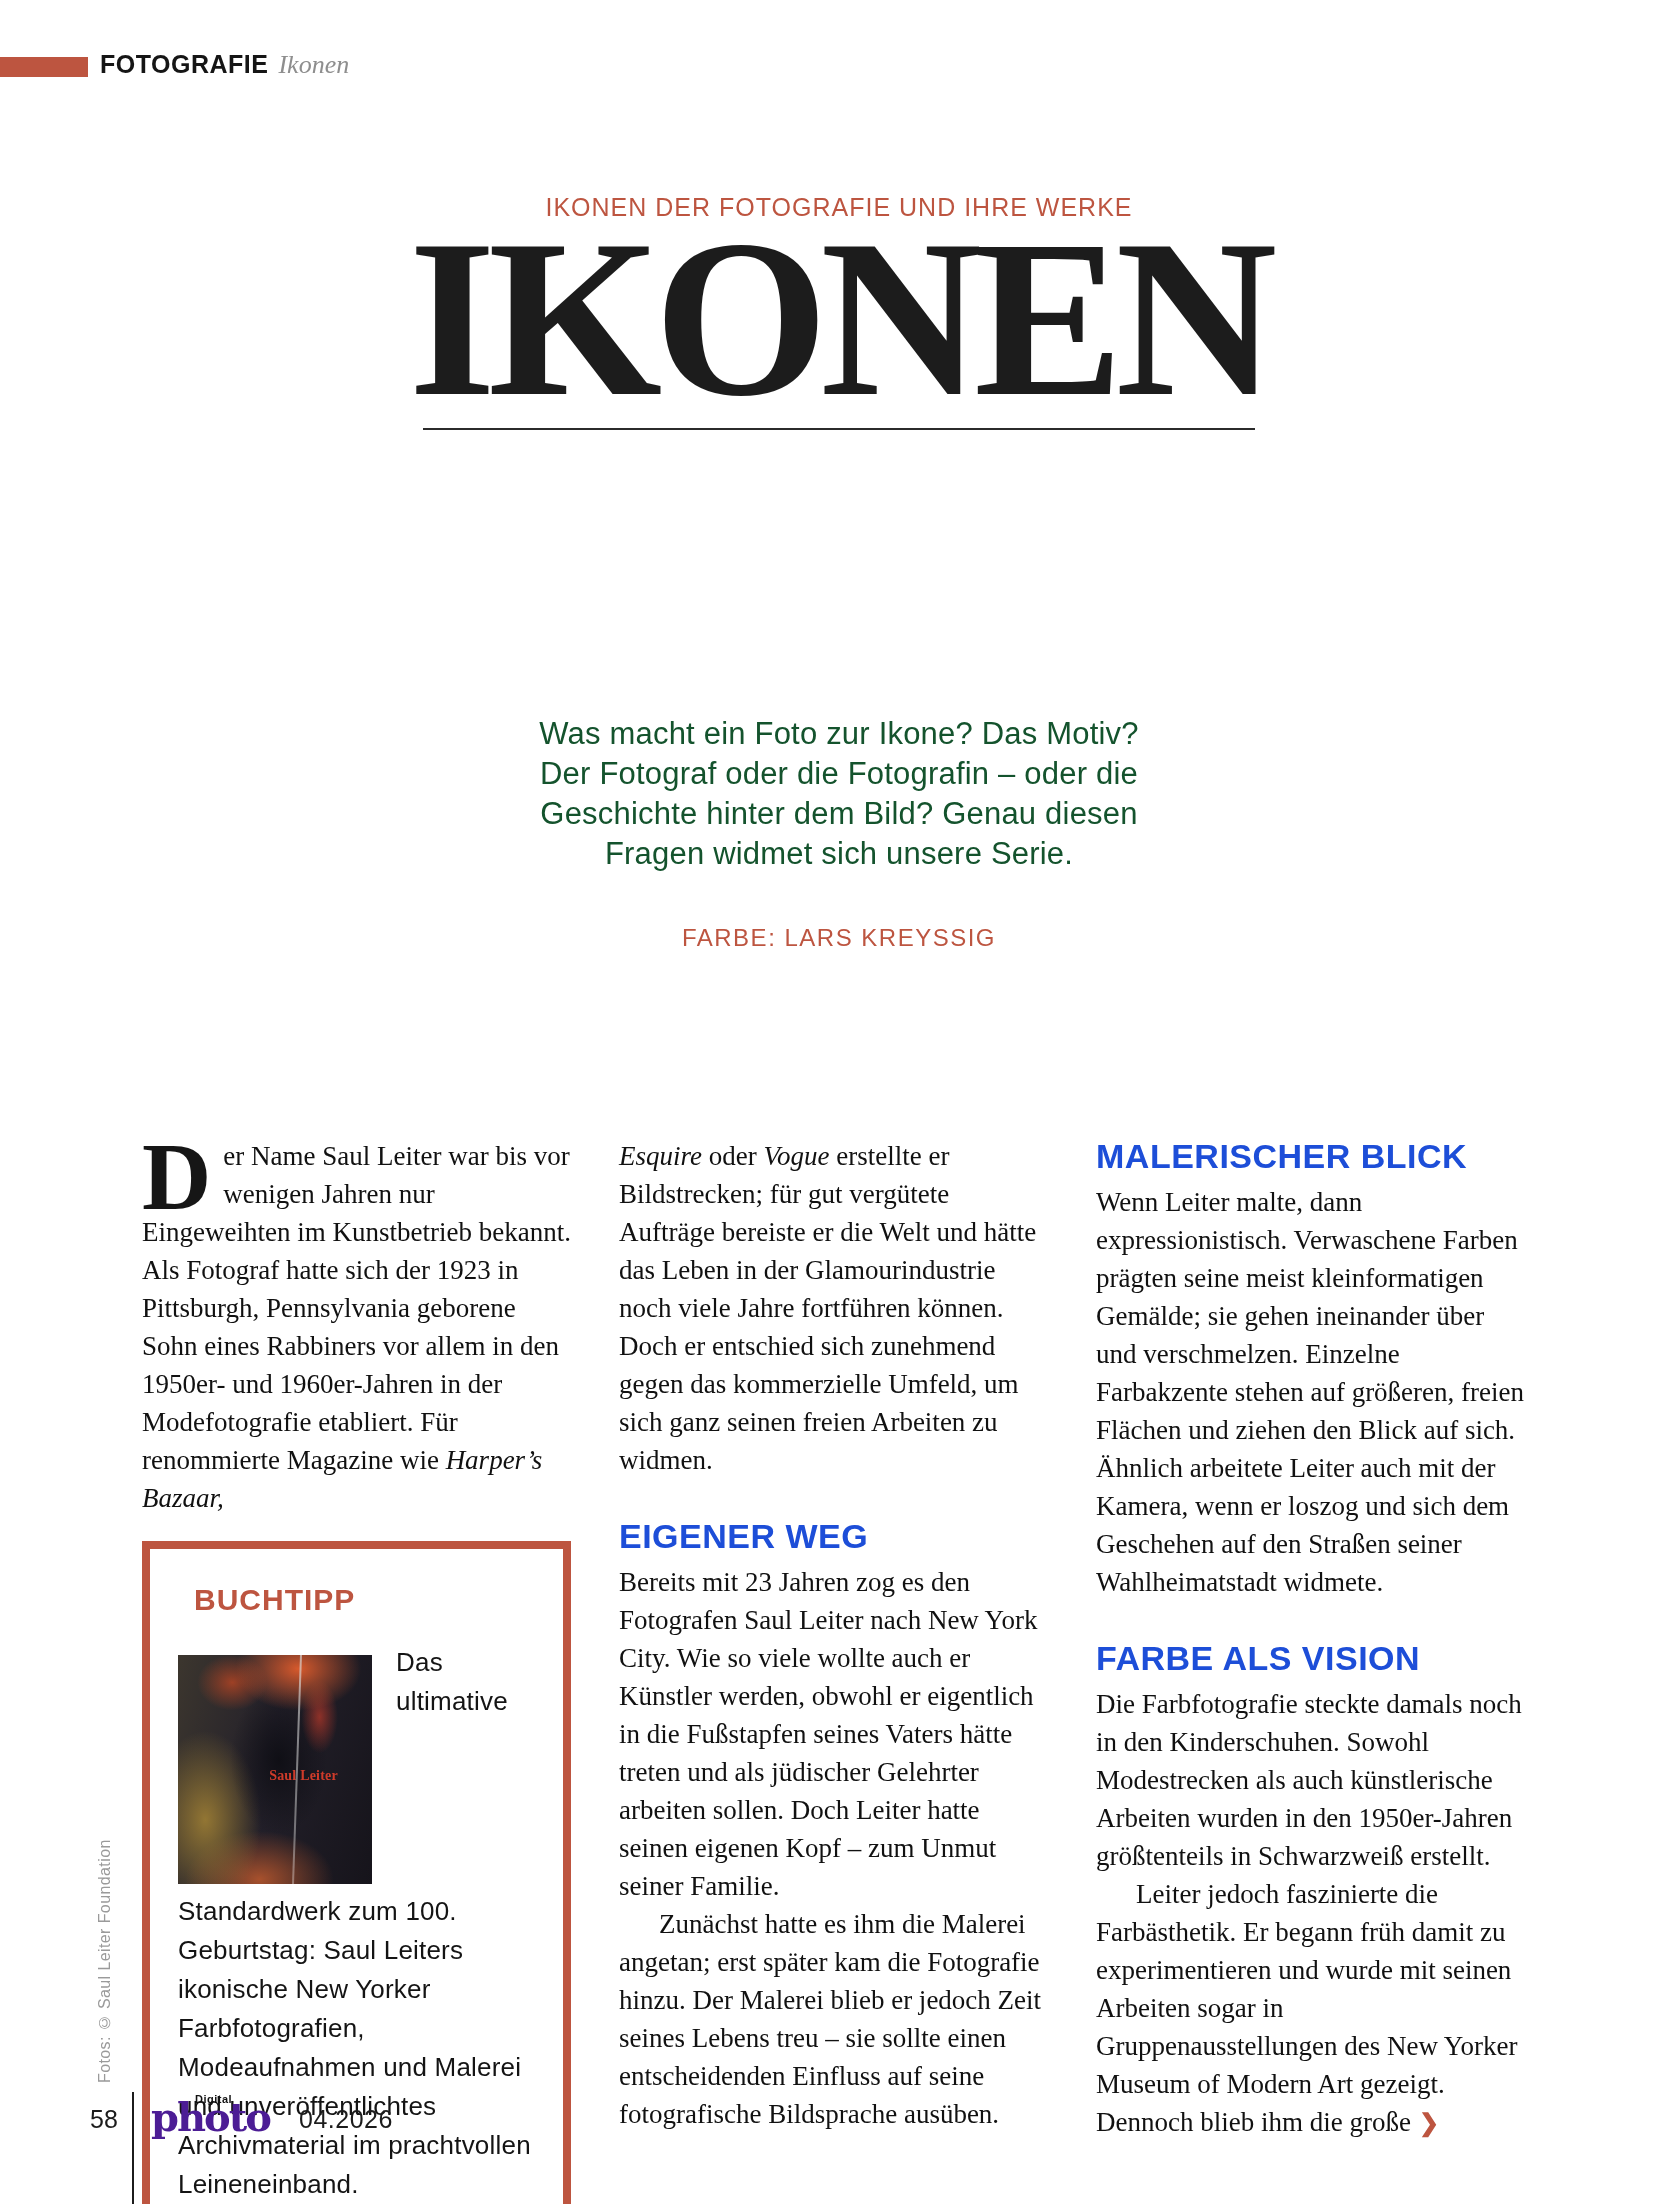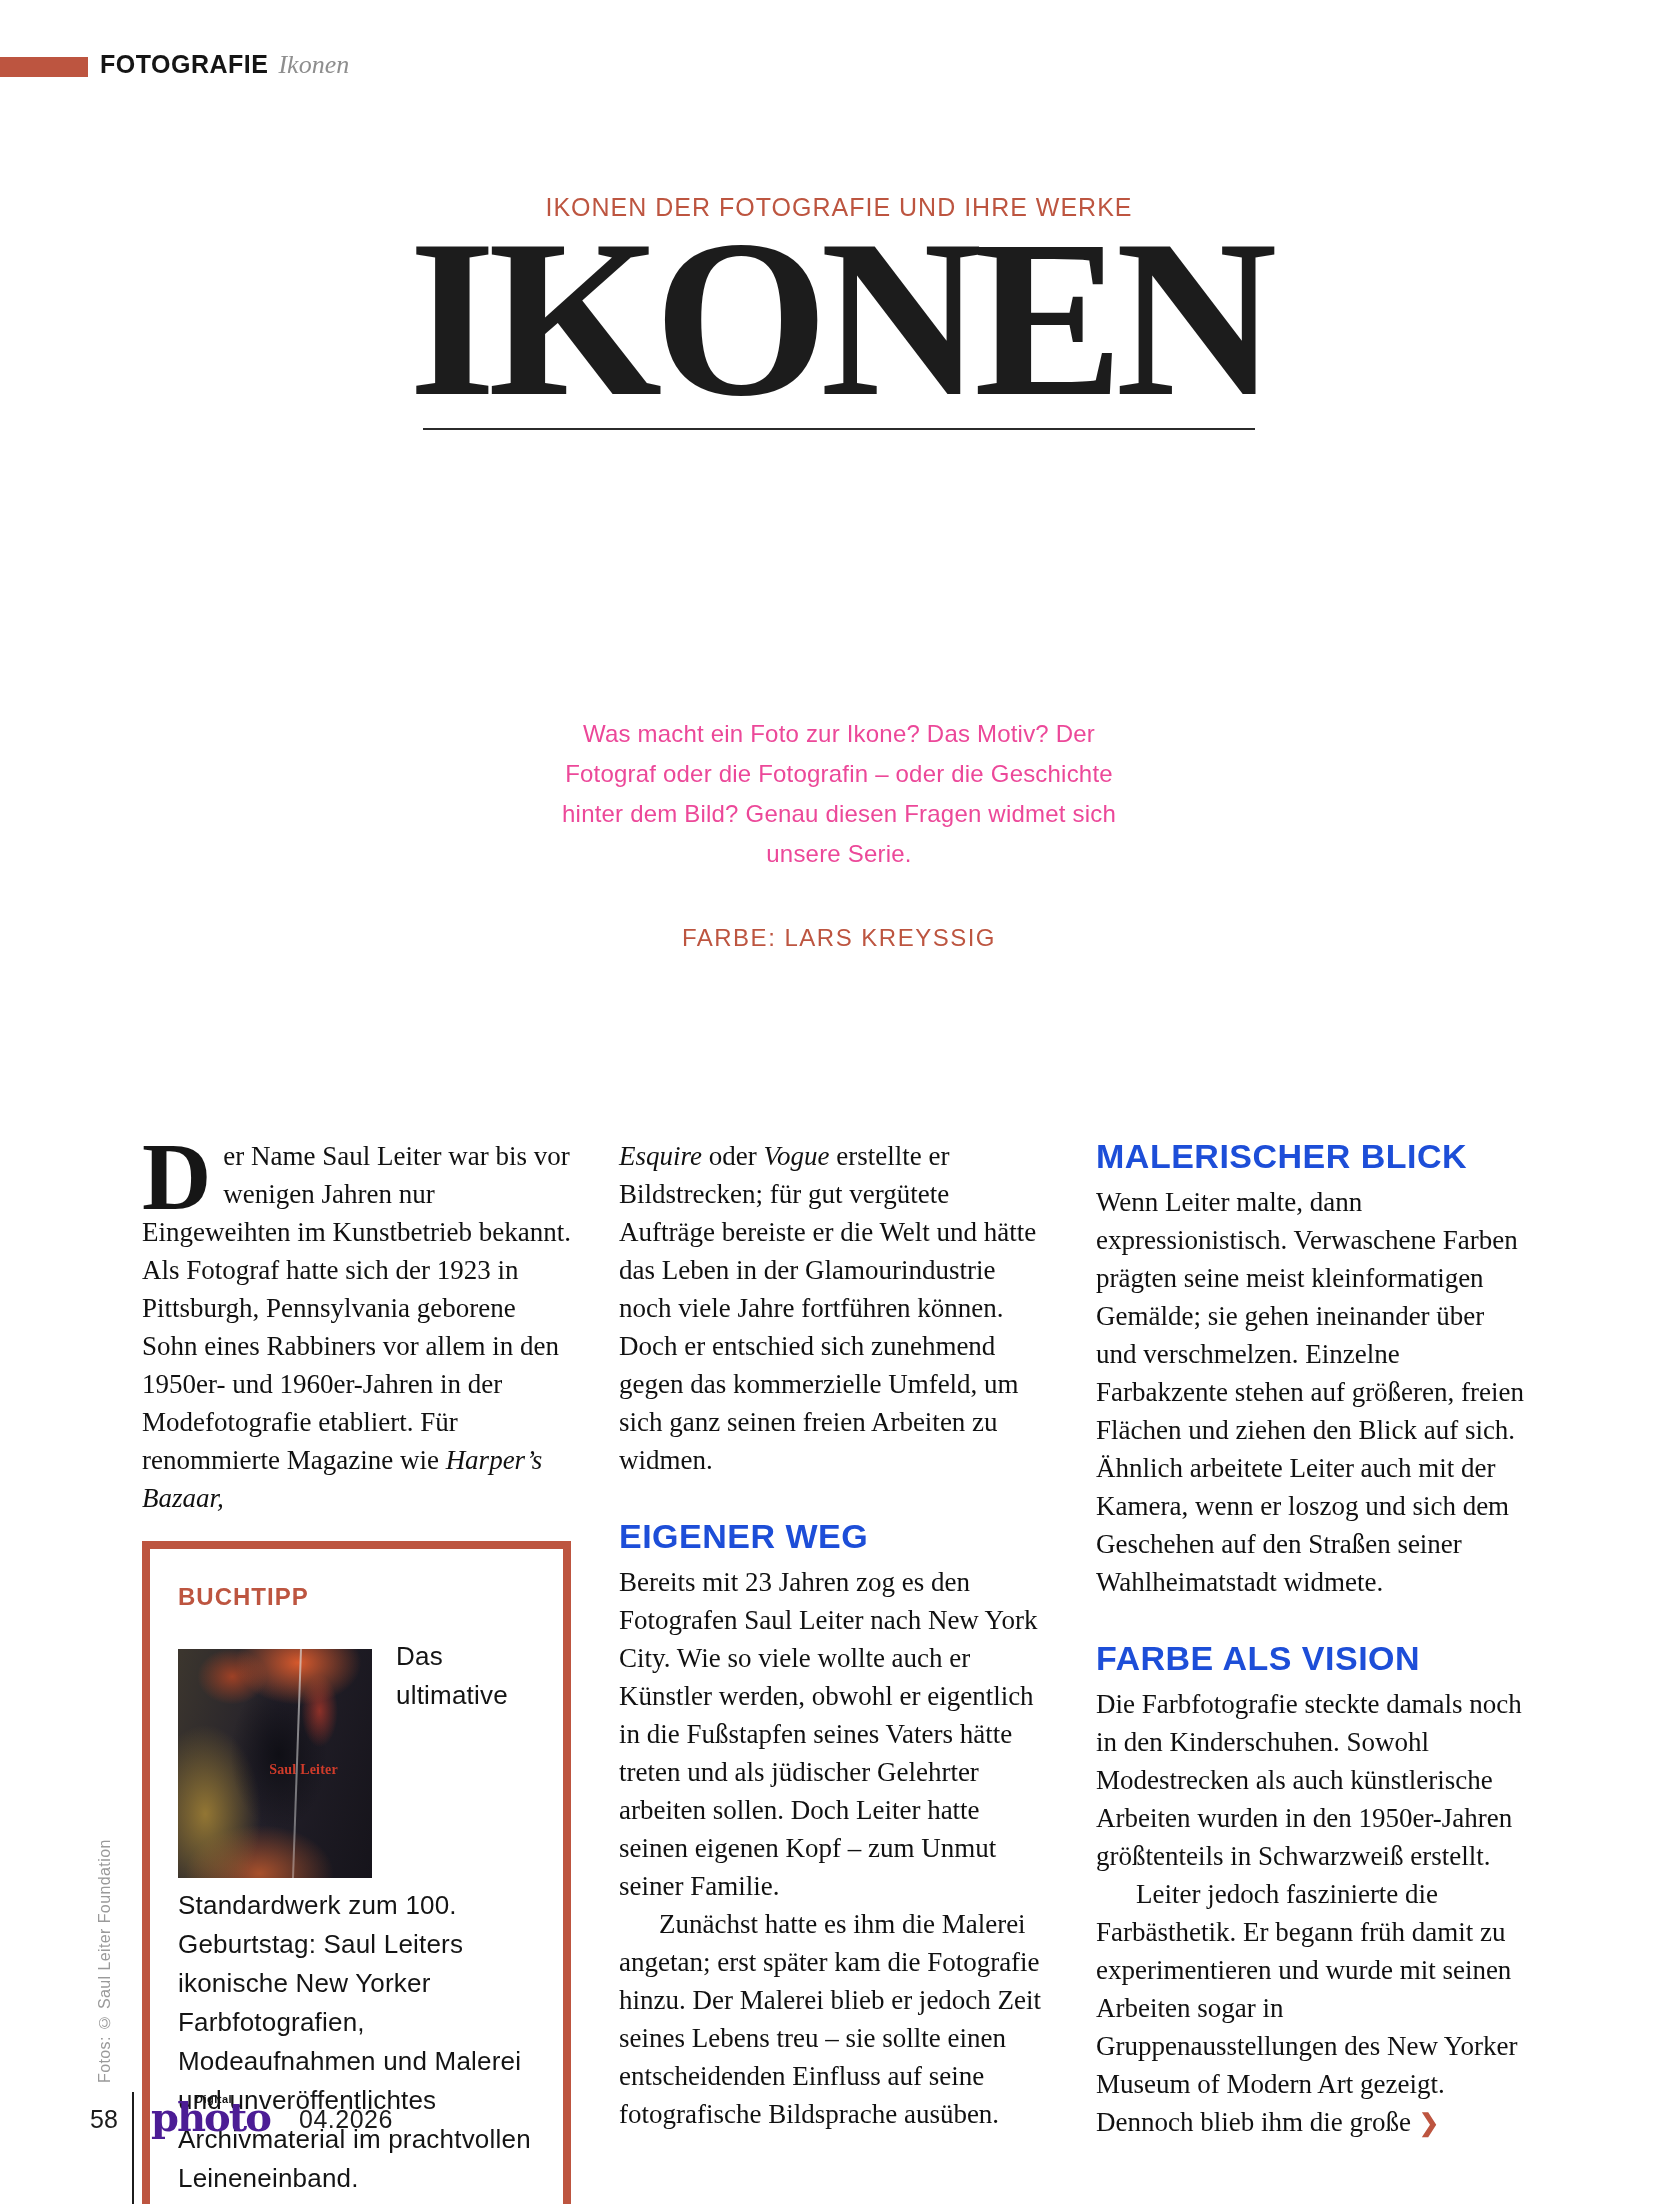--- a/index.html
+++ b/index.html
@@ -40,21 +40,21 @@
     font-family:"Liberation Serif",serif;font-weight:700;
     font-size:224px;line-height:1;letter-spacing:-8px;
     color:#1c1c1c;white-space:nowrap;
   }
   .title-rule{
     width:832px;height:0;margin:-2px auto 0;
     border-top:2px solid #2b2b2b;
   }
   .intro{
     width:607px;margin:284px auto 0;
-    font-size:24px;line-height:40px;color:#ec4899;letter-spacing:0.2px;
+    font-size:31px;line-height:40px;color:#14532d;letter-spacing:0.2px;
   }
   .byline{
     margin-top:50px;
     color:#bd5540;font-size:24px;letter-spacing:1.5px;
   }
   
   .columns{
     position:absolute;left:142px;top:1137px;width:1383px;
     display:flex;gap:48px;
   }
@@ -84,22 +84,22 @@
     margin-left:8px;font-size:24px;
   }
   
   .buchtipp{
     margin-top:24px;
     border:8px solid #bd5540;
     padding:30px 28px 34px;
     background:#fff;
   }
   .buchtipp-label{
-    color:#bd5540;font-weight:bold;font-size:24px;letter-spacing:1px;
-    margin:4px 0 26px;
+    color:#bd5540;font-weight:bold;font-size:30px;letter-spacing:1px;
+    margin:4px 16px 26px;
   }
   .buchtipp-body{
     font-size:26px;line-height:39px;color:#141414;letter-spacing:0.2px;
   }
   .book-cover{
     float:left;width:194px;height:229px;margin:12px 24px 8px 0;
     position:relative;
     background:
       radial-gradient(90px 60px at 62% 6%, rgba(224,92,44,.95), rgba(224,92,44,0) 70%),
       radial-gradient(50px 40px at 28% 12%, rgba(195,72,35,.75), transparent 70%),

